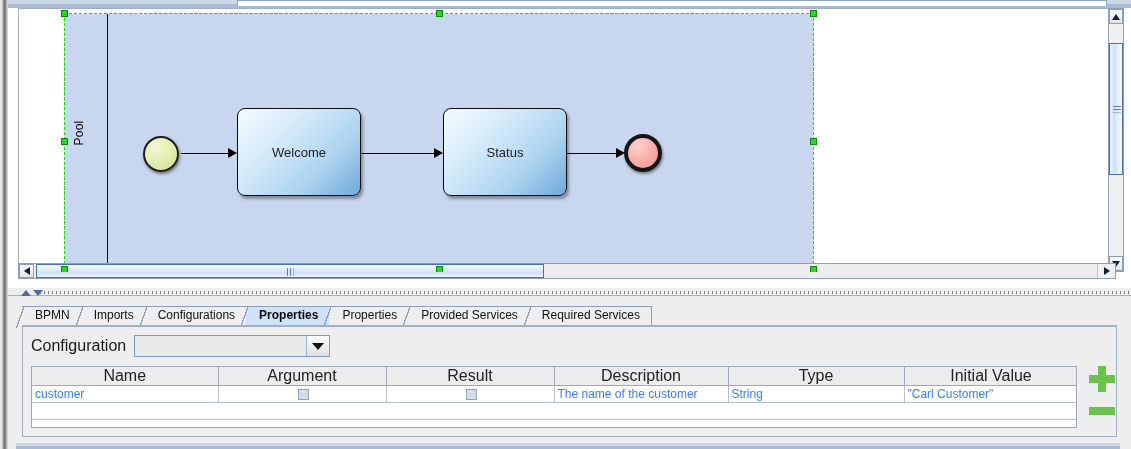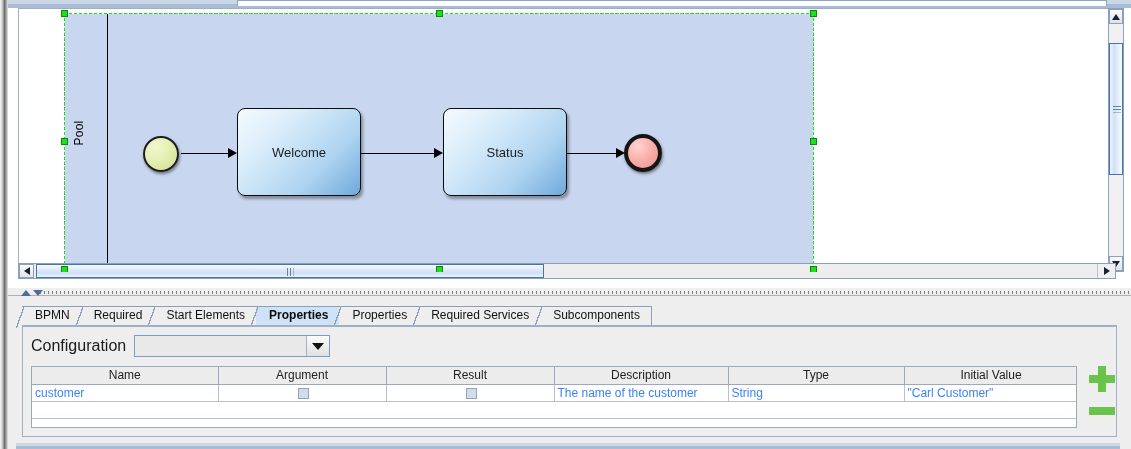--- a/index.html
+++ b/index.html
@@ -295,21 +295,21 @@
     border: 1px solid #9aa9bd;
     background: #ffffff;
     overflow: hidden;
   }
   table.grid { border-collapse: collapse; width: 1046px; table-layout: fixed; }
   table.grid th {
     height: 17px;
     background: #ececec;
     border-right: 1px solid #9aa9bd;
     border-bottom: 1px solid #9aa9bd;
-    font-size: 12px; font-weight: normal; color: #222;
+    font-size: 16px; font-weight: normal; color: #222;
     text-align: center;
   }
   table.grid td {
     height: 17px;
     border-right: 1px solid #b7c0cc;
     border-bottom: 1px solid #b7c0cc;
     font-size: 12px; color: #3b82f6;
     padding: 0 0 0 3px;
     background: #ffffff;
     overflow: hidden; white-space: nowrap;
@@ -439,36 +439,36 @@
     </div>
   </div>
 
   <div class="props">
 
     <div class="tabstrip">
       <div class="tab">
           <span>BPMN</span>
         </div>
       <div class="tab">
-          <span>Required</span>
+          <span>Imports</span>
         </div>
       <div class="tab">
-          <span>Start Elements</span>
+          <span>Configurations</span>
         </div>
       <div class="tab selected">
           <span>Properties</span>
         </div>
       <div class="tab">
           <span>Properties</span>
         </div>
       <div class="tab">
+          <span>Provided Services</span>
+        </div>
+      <div class="tab">
           <span>Required Services</span>
-        </div>
-      <div class="tab">
-          <span>Subcomponents</span>
         </div>
     </div>
 
     <div class="tabpanel">
 
       <div class="cfg-row">
         <span class="cfg-label">Configuration</span>
         <div class="combo">
           <div class="combo-text"></div>
           <div class="combo-btn">

